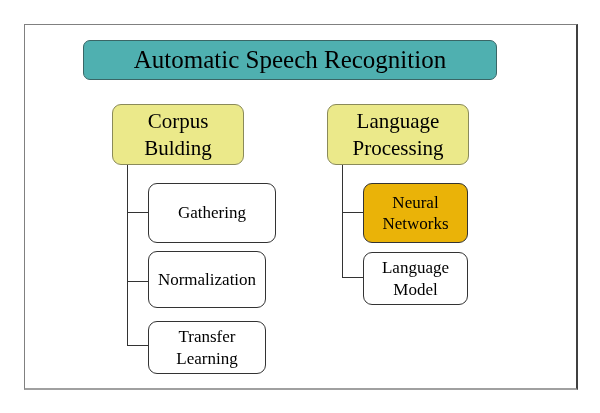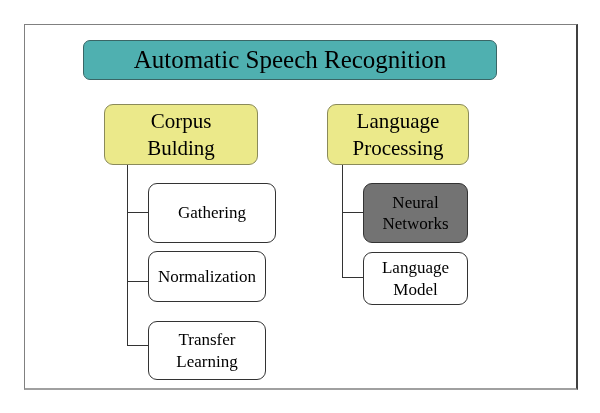--- a/index.html
+++ b/index.html
@@ -22,48 +22,48 @@
   </style>
 </head>
 <body>
 
 <div class="frame"></div>
 
 <div class="box root" style="background: rgb(79, 176, 176);">
   <span class="label">Automatic Speech Recognition</span>
 </div>
 
-<div class="box branch" style="left: 104px; top: 104px; width: 154px; height: 61px; background: rgb(235, 233, 138);">
+<div class="box branch" style="left: 112px; top: 104px; width: 132px; height: 61px; background: rgb(235, 233, 138);">
   <span class="label">Corpus
 Bulding</span>
 </div>
 <div class="line" style="left:127px; top:165px; width:1px; height:181px;"></div>
 <div class="line" style="left:127px; top:212px; width:21px; height:1px;"></div>
 <div class="line" style="left:127px; top:281px; width:21px; height:1px;"></div>
 <div class="line" style="left:127px; top:345px; width:21px; height:1px;"></div>
 
 <div class="box leaf" style="left: 148px; top: 183px; width: 128px; height: 60px; background: rgb(255, 255, 255);">
   <span class="label">Gathering</span>
 </div>
-<div class="box leaf" style="left: 148px; top: 251px; width: 118px; height: 51px; background: rgb(255, 255, 255); justify-content: center;">
+<div class="box leaf" style="left: 148px; top: 251px; width: 118px; height: 57px; background: rgb(255, 255, 255); justify-content: center;">
   <span class="label">Normalization</span>
 </div>
-<div class="box leaf" style="left: 148px; top: 321px; width: 118px; height: 59px; background: rgb(255, 255, 255);">
+<div class="box leaf" style="left: 148px; top: 321px; width: 118px; height: 53px; background: rgb(255, 255, 255);">
   <span class="label">Transfer
 Learning</span>
 </div>
 
 <div class="box branch" style="left: 327px; top: 104px; width: 142px; height: 61px; background: rgb(235, 233, 138);">
   <span class="label">Language
 Processing</span>
 </div>
 <div class="line" style="left:342px; top:165px; width:1px; height:113px;"></div>
 <div class="line" style="left:342px; top:212px; width:21px; height:1px;"></div>
 <div class="line" style="left:342px; top:277px; width:21px; height:1px;"></div>
 
-<div class="box leaf" style="left: 363px; top: 183px; width: 105px; height: 60px; background: #737373;">
+<div class="box leaf" style="left: 363px; top: 183px; width: 105px; height: 60px; background: #eab308;">
   <span class="label">Neural
 Networks</span>
 </div>
 <div class="box leaf" style="left: 363px; top: 252px; width: 105px; height: 53px; background: rgb(255, 255, 255);">
   <span class="label">Language
 Model</span>
 </div>
 
 </body></html>

